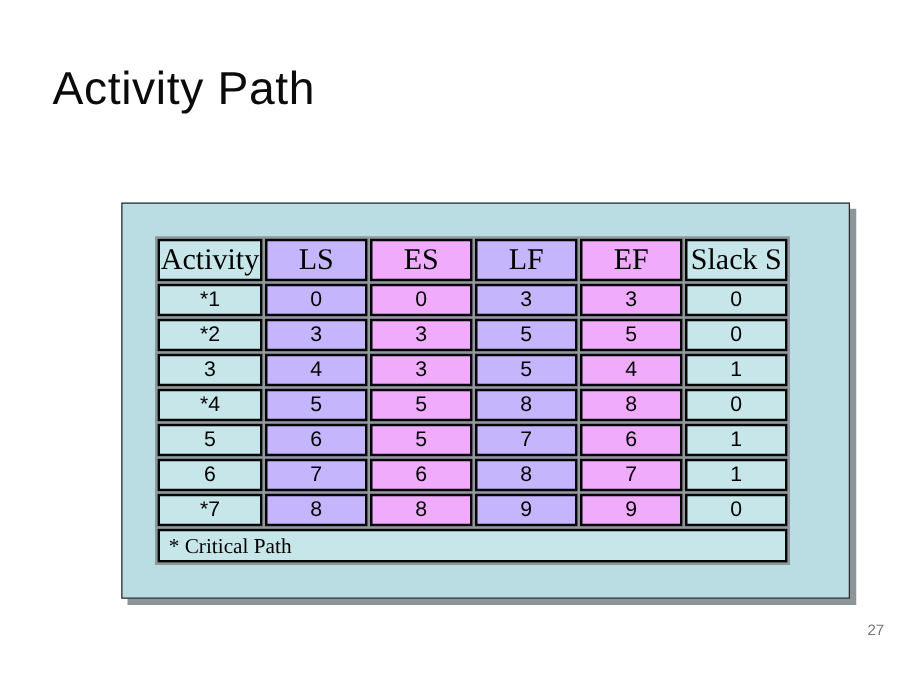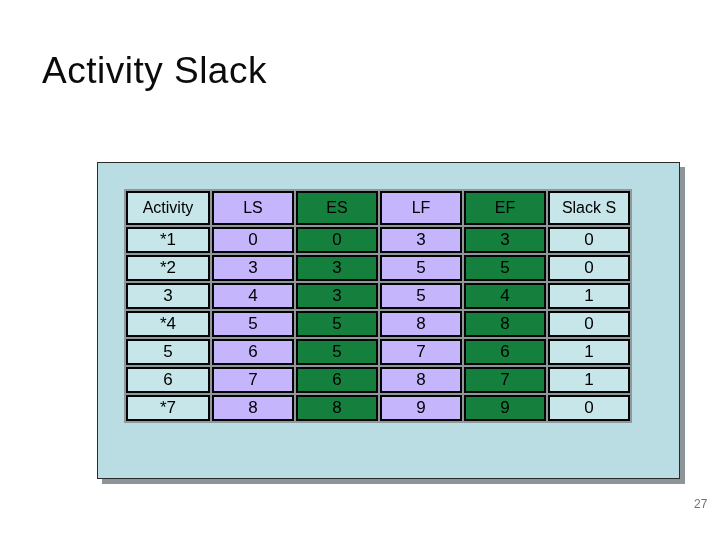--- a/index.html
+++ b/index.html
@@ -45,37 +45,37 @@
     border-spacing: 2px;
     background: #8f999b;
   }
   .slack-table th, .slack-table td {
     border: 2px solid #050505;
     text-align: center;
     vertical-align: middle;
     padding: 0;
   }
   .slack-table th {
-    font-family: Liberation Sans, sans-serif;
-    font-size: 16px;
+    font-family: Liberation Serif, serif;
+    font-size: 24px;
     font-weight: 400;
     color: #000000;
     height: 30px;
   }
   .slack-table td {
     font-family: "Liberation Sans", sans-serif;
     font-size: 17px;
     color: #000000;
     height: 22px;
   }
   .w-act { width: 80px; }
   .w-num { width: 78px; }
   .c-teal  { background: #c7e6e9; }
   .c-gray  { background: #c4b5fd; }
-  .c-light { background: #15803d; }
+  .c-light { background: #f0abfc; }
   td.footnote {
     font-family: "Liberation Serif", serif;
     font-size: 17px;
     text-align: left;
     padding-left: 7px;
     background: #c7e6e9;
     height: 23px;
   }
   .page-num {
     position: absolute;
@@ -84,21 +84,21 @@
     font-family: "Liberation Sans", sans-serif;
     font-size: 12px;
     color: #737373;
   }
 </style>
 </head>
 <body>
 
 <div class="slide">
 
-  <h1 class="title">Activity Slack</h1>
+  <h1 class="title">Activity Path</h1>
 
   <div class="panel">
     <table class="slack-table">
       <thead>
         <tr>
           <th class="c-teal w-act">Activity</th>
           <th class="c-gray w-num">LS</th>
           <th class="c-light w-num">ES</th>
           <th class="c-gray w-num">LF</th>
           <th class="c-light w-num">EF</th>
@@ -155,19 +155,22 @@
           <td class="c-teal">1</td>
         </tr>
         <tr>
           <td class="c-teal">*7</td>
           <td class="c-gray">8</td>
           <td class="c-light">8</td>
           <td class="c-gray">9</td>
           <td class="c-light">9</td>
           <td class="c-teal">0</td>
         </tr>
+        <tr>
+          <td class="footnote" colspan="6">* Critical Path</td>
+        </tr>
       </tbody>
     </table>
   </div>
 
   <div class="page-num">27</div>
 
 </div>
 
 </body></html>

